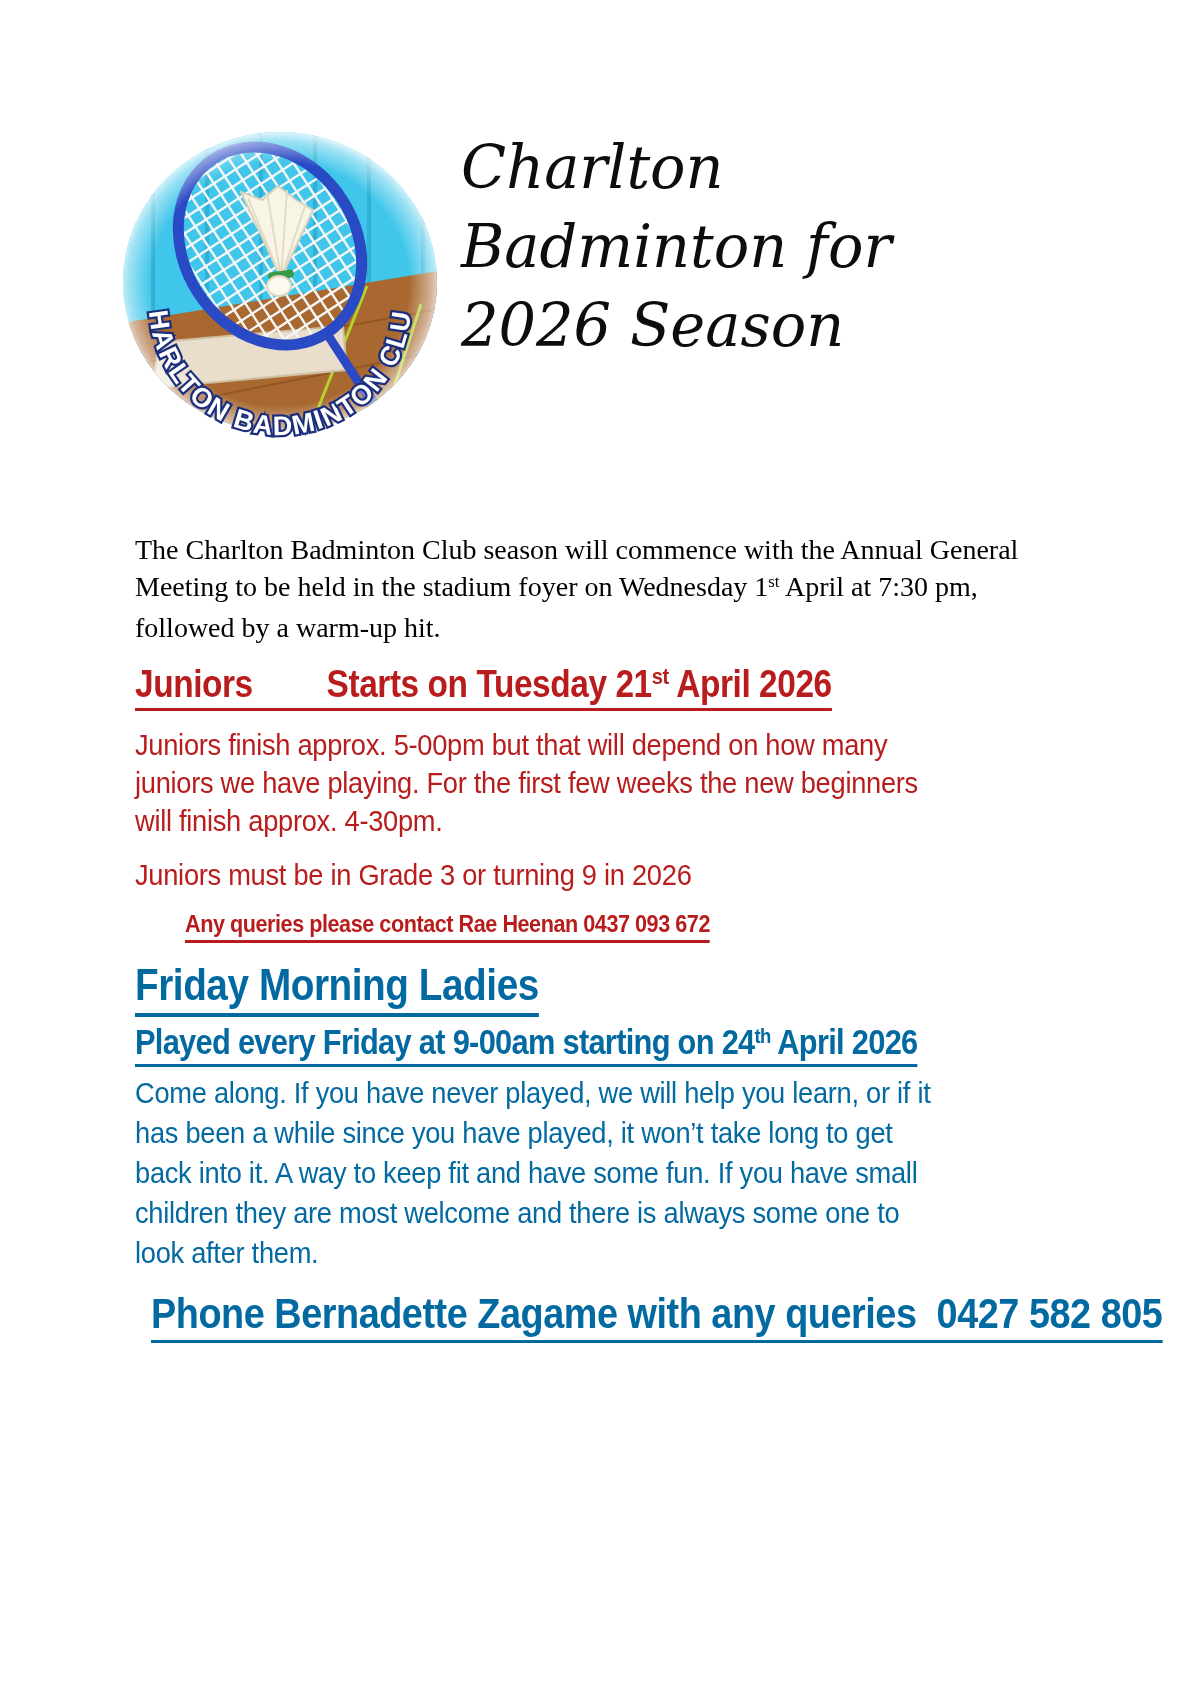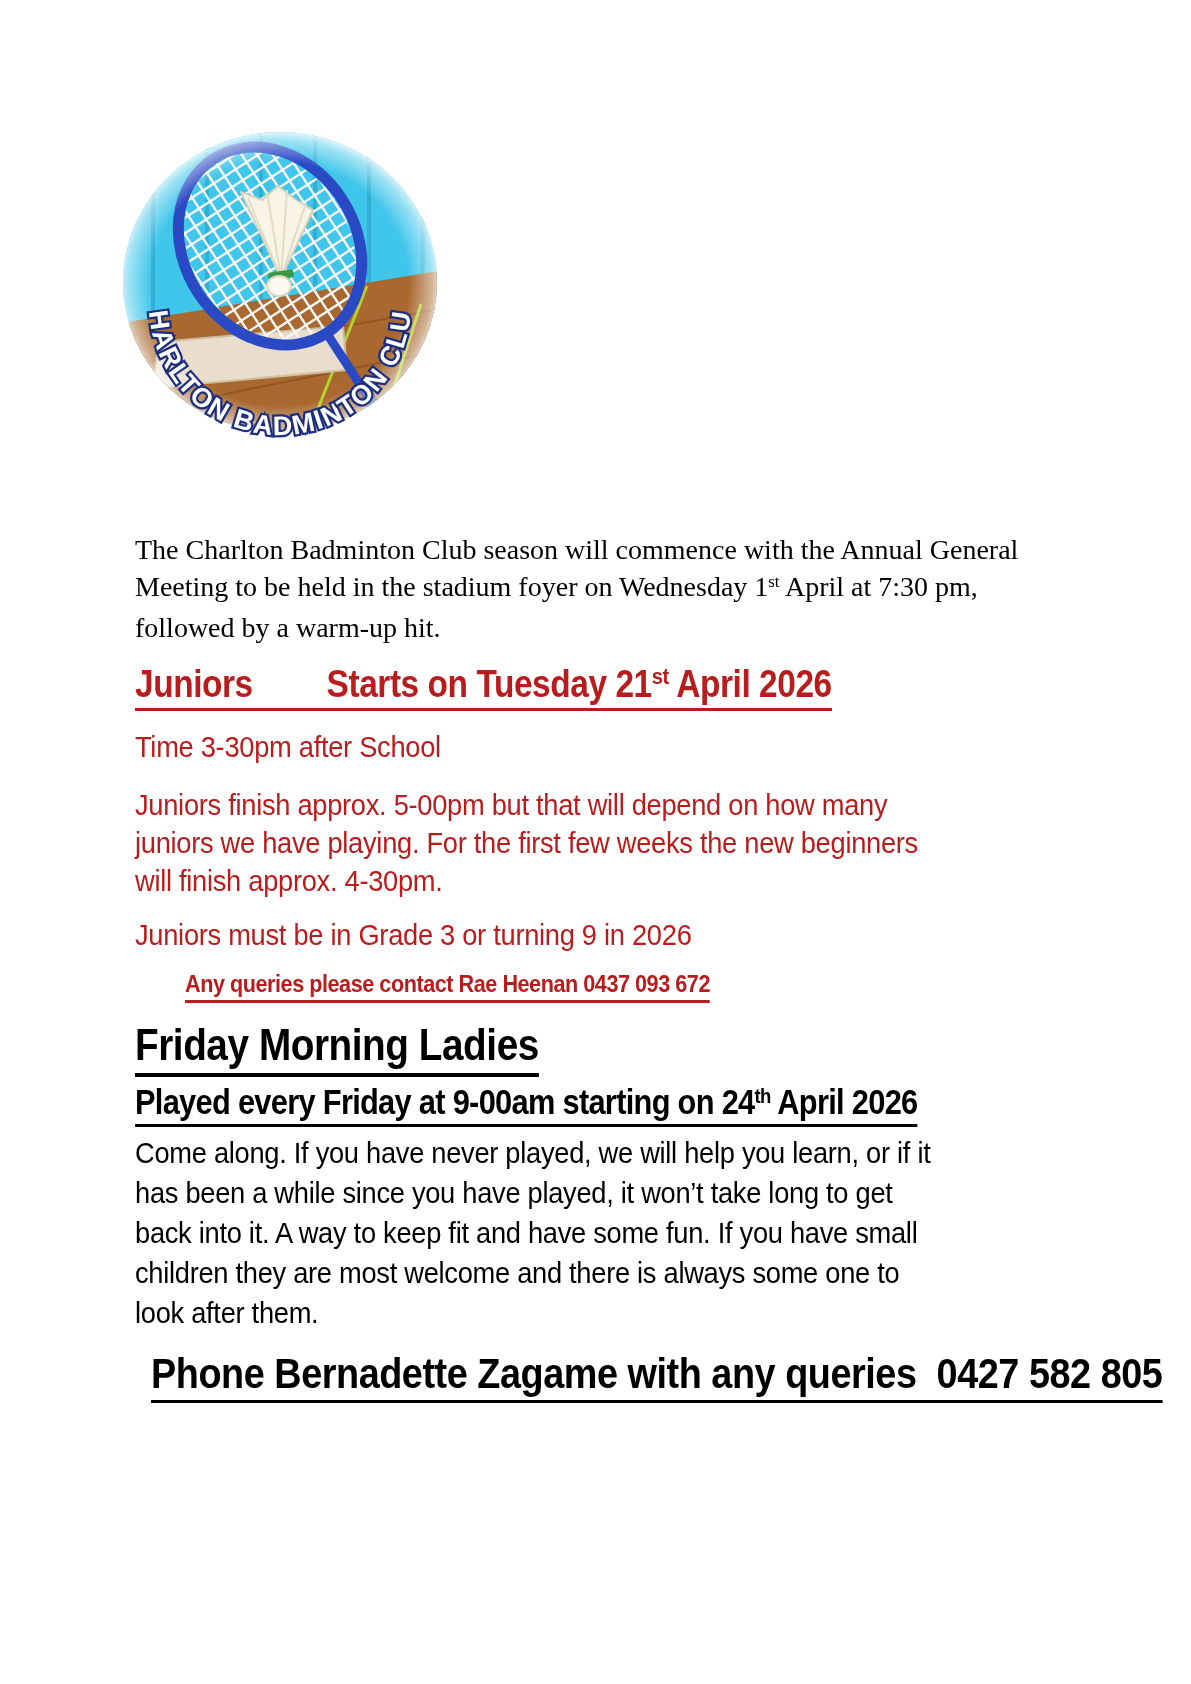--- a/index.html
+++ b/index.html
@@ -35,21 +35,21 @@
             font-weight:bold; font-size:38px; line-height:1.16; letter-spacing:-0.5px; }
   .htab { display:inline-block; width:84px; }
   .g-text { margin:20px 0 0; font-family:"Liberation Sans",sans-serif;
             font-size:29px; line-height:38px; letter-spacing:-0.3px; }
   .g-time { margin-top:22px; }
   .g-grade { margin-top:16px; }
   .g-contact { margin:16px 0 0 50px; font-family:"Liberation Sans",sans-serif;
                font-weight:bold; font-size:24px; line-height:1.2; letter-spacing:-0.5px; }
 
   
-  .red { color:#000000; }
+  .red { color:#0369a1; }
   .r-head { margin:22px 0 0; font-family:"Liberation Sans",sans-serif;
             font-weight:bold; font-size:44px; line-height:1.1; letter-spacing:-0.5px; }
   .r-sub  { margin:12px 0 0; font-family:"Liberation Sans",sans-serif;
             font-weight:bold; font-size:35px; line-height:1.2; letter-spacing:-0.8px; }
   .r-body { margin:10px 0 0; font-family:Liberation Sans, sans-serif;
             font-size:29px; line-height:40px; letter-spacing:-0.3px; }
   .r-phone { margin:16px 16px 0; font-family:"Liberation Sans",sans-serif;
              font-weight:bold; font-size:42px; line-height:1.2; letter-spacing:-0.5px; }
 </style>
 </head>
@@ -110,29 +110,33 @@
             <ellipse cx="164" cy="158" rx="12" ry="10" fill="#fcfaf0" stroke="#ded6c0" stroke-width="2"></ellipse>
           </g>
           <rect width="330" height="312" fill="url(#fade)"></rect>
         </g>
         <path id="arcp" d="M 34 176 A 131 131 0 0 0 296 176" fill="none"></path>
         <text font-family="Liberation Sans, sans-serif" font-size="27" font-weight="bold" fill="#ffffff" stroke="#1b2f7e" stroke-width="4.5" paint-order="stroke" letter-spacing="1.5">
           <textPath href="#arcp" startOffset="50%" text-anchor="middle">CHARLTON BADMINTON CLUB</textPath>
         </text>
       </svg>
     </div>
+    <div class="doc-title">
+      <div>Charlton</div>
+      <div>Badminton for</div>
+      <div>2026 Season</div>
+    </div>
   </header>
 
   <section class="intro">
     <p><span>The Charlton Badminton Club season will commence with the Annual General Meeting to be held in the stadium foyer on Wednesday 1</span><sup>st</sup><span> April at 7:30 pm, followed by a warm-up hit.</span></p>
   </section>
 
   <section class="green">
     <h2 class="g-head"><span class="cx88"><span class="ul"><span>Juniors</span><span class="htab"></span><span>Starts on Tuesday 21</span><sup>st</sup><span> April 2026</span></span></span></h2>
-    <p class="g-text g-time"><span class="cx94">Time 3-30pm after School</span></p>
     <p class="g-text pre"><span class="cx94 pre">Juniors finish approx. 5-00pm but that will depend on how many
 juniors we have playing. For the first few weeks the new beginners
 will finish approx. 4-30pm.</span></p>
     <p class="g-text g-grade"><span class="cx94">Juniors must be in Grade 3 or turning 9 in 2026</span></p>
     <p class="g-contact"><span class="cx90"><span class="ul">Any queries please contact Rae Heenan 0437 093 672</span></span></p>
   </section>
 
   <section class="red">
     <h2 class="r-head"><span class="cx88"><span class="ul-big">Friday Morning Ladies</span></span></h2>
     <h3 class="r-sub"><span class="cx88"><span class="ul"><span>Played every Friday at 9-00am starting on 24</span><sup>th</sup><span> April 2026</span></span></span></h3>

